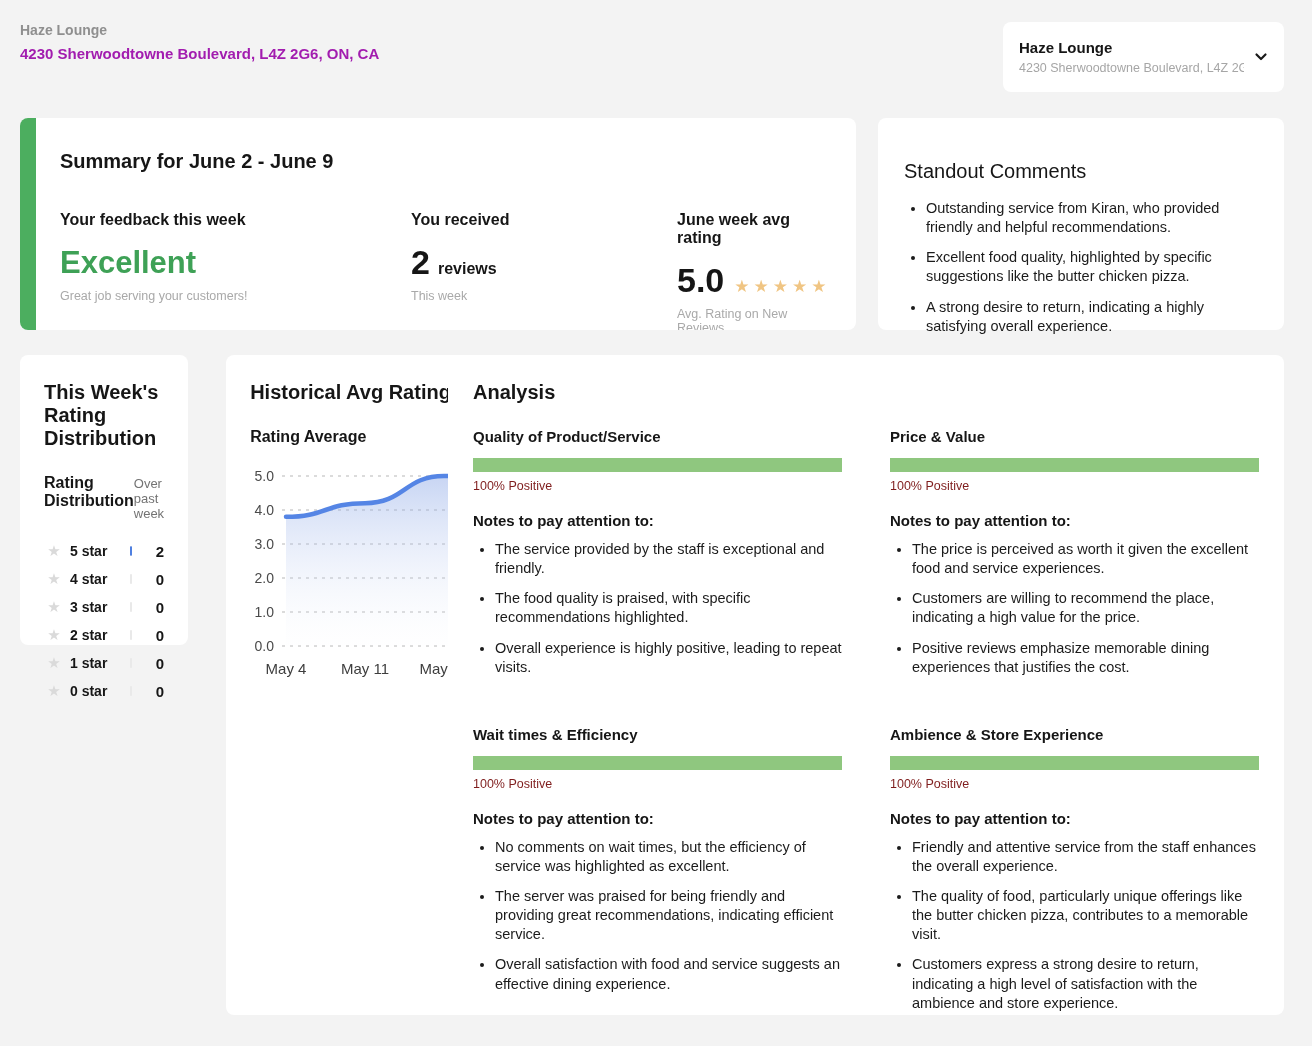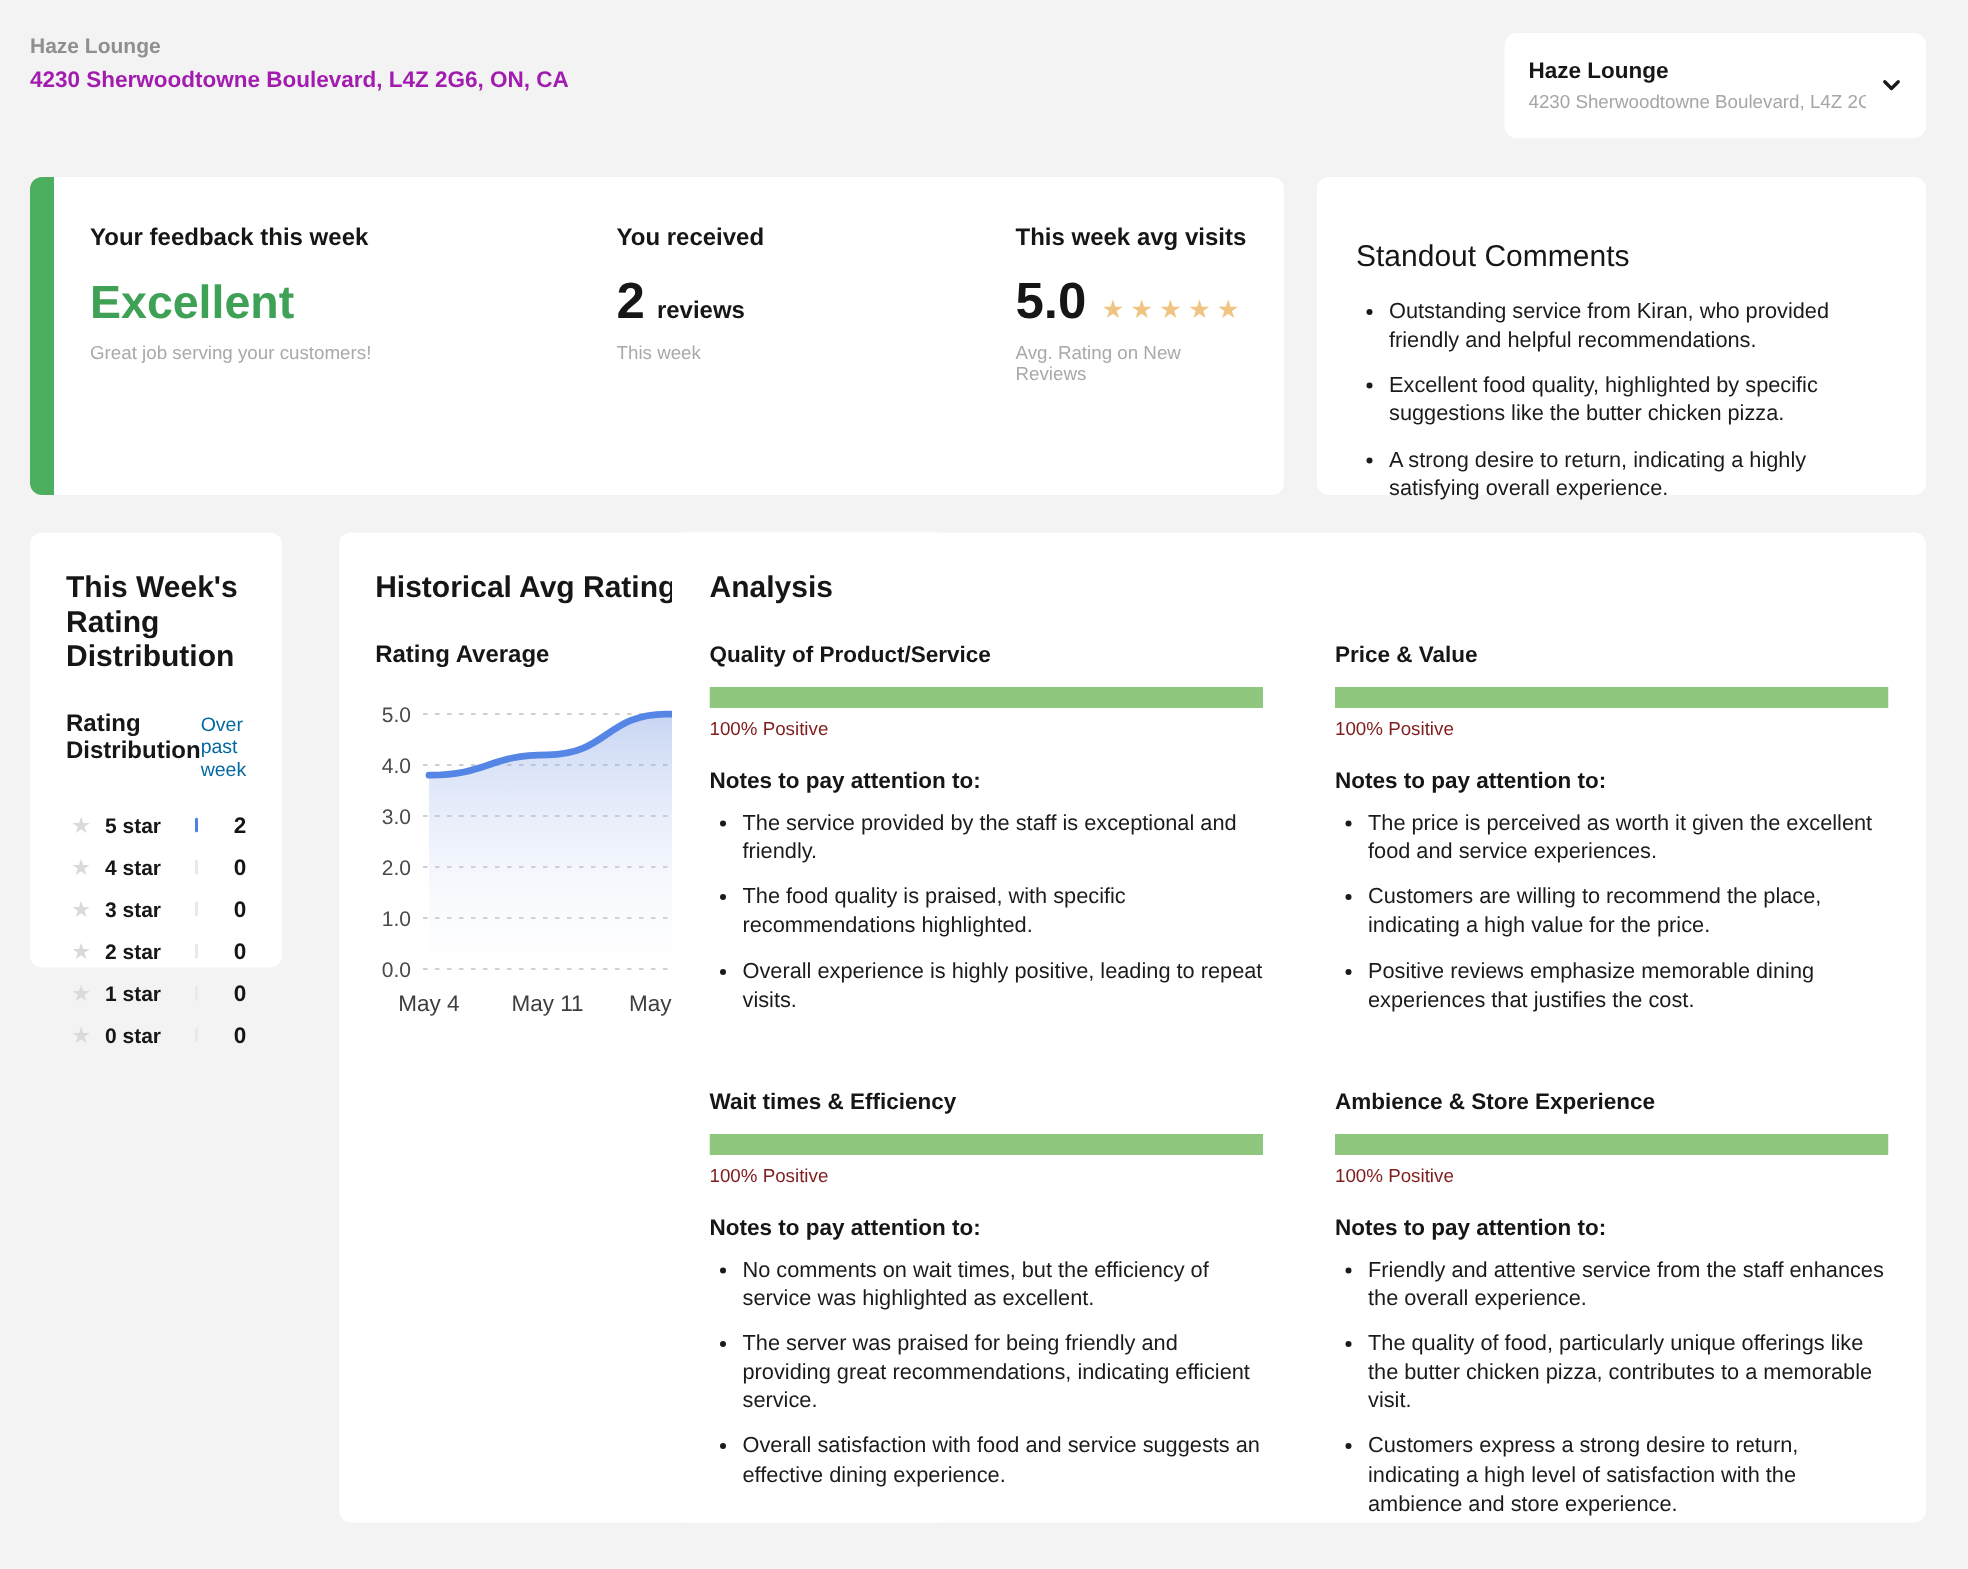--- a/index.html
+++ b/index.html
@@ -63,21 +63,21 @@
   .standout-title { margin: 16px 0 16px; font-size: 20px; font-weight: 400; }
   ul.bullets { margin: 0; padding-left: 22px; }
   ul.bullets li { font-size: 14.5px; line-height: 1.32; margin-bottom: 11px; color: #1B1B1B; }
 
   
   .leftcol { grid-area: leftcol; display: flex; flex-direction: row; gap: 38px; }
   .rating-card { height: 290px; padding: 26px 24px 20px; }
   .card-title { margin: 0 0 24px; font-size: 20px; font-weight: 700; }
   .chart-head { display: flex; justify-content: space-between; align-items: baseline; margin-bottom: 16px; }
   .chart-head-label { font-size: 16px; font-weight: 700; }
-  .chart-head-period { font-size: 13px; color: #0369a1; }
+  .chart-head-period { font-size: 13px; color: #737373; }
 
   .rating-row {
     display: grid; grid-template-columns: 20px 54px 1fr 26px;
     align-items: center; height: 28px; column-gap: 6px;
   }
   .row-star { color: #DADADA; font-size: 15px; text-align: center; }
   .row-label { font-size: 14px; font-weight: 600; }
   .row-track { height: 10px; border-radius: 5px; background: #E9E9E9; overflow: hidden; }
   .row-fill { height: 100%; border-radius: 5px; }
   .row-count { font-size: 15px; font-weight: 700; text-align: right; }
@@ -115,38 +115,39 @@
           </svg>
       </span>
     </div>
   </div>
 
   <div class="grid">
 
     <section class="card summary-card">
       <div class="stripe"></div>
       <div class="summary-body">
+        <h2 class="summary-title">Summary for June 2 - June 9</h2>
         <div class="summary-cols">
           <div>
             <div class="metric-label">Your feedback this week</div>
             <div class="metric-value-line">
               <span class="metric-excellent">Excellent</span>
             </div>
             <div class="metric-caption">Great job serving your customers!</div>
           </div>
           <div>
             <div class="metric-label">You received</div>
             <div class="metric-value-line">
               <span class="metric-number">2</span>
               <span class="metric-unit">reviews</span>
             </div>
             <div class="metric-caption">This week</div>
           </div>
           <div>
-            <div class="metric-label">This week avg visits</div>
+            <div class="metric-label">June week avg rating</div>
             <div class="metric-value-line">
               <span class="metric-number">5.0</span>
               <span class="stars">★★★★★</span>
             </div>
             <div class="metric-caption">Avg. Rating on New Reviews</div>
           </div>
         </div>
       </div>
     </section>
 

